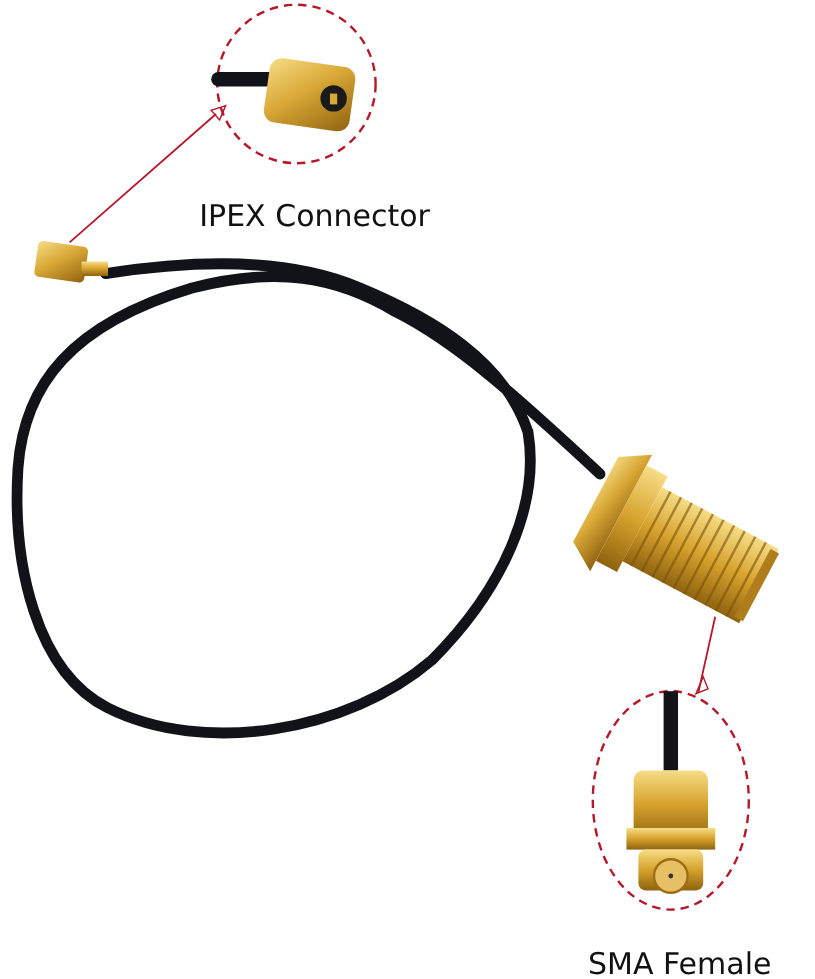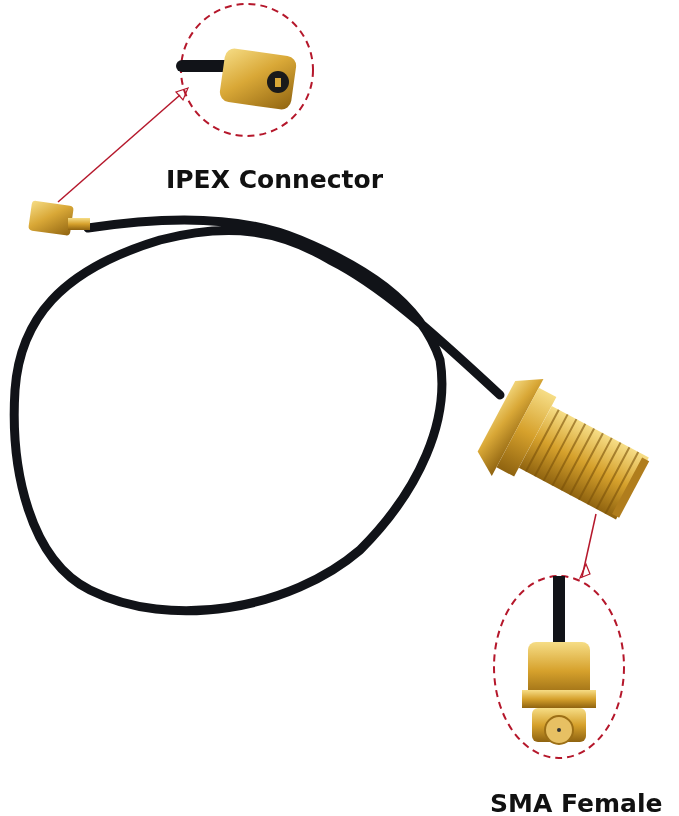--- a/index.html
+++ b/index.html
@@ -1,17 +1,17 @@
 <!DOCTYPE html>
 <html><head>
 <meta charset="utf-8">
 <style>
   html,body{margin:0;padding:0;background:#ffffff;}
   body{width:679px;height:816px;position:relative;overflow:hidden;font-family:"DejaVu Sans",sans-serif;}
-  .scene{position:absolute;left:0;top:0;width:679px;height:816px;font-weight:bold;}
+  .scene{position:absolute;left:0;top:0;width:679px;height:816px;}
   #ipex-label{left:166px;top:163px;}
 </style>
 </head>
 <body>
 
 <div class="scene">
 <svg width="679" height="816" viewBox="0 0 679 816" xmlns="http://www.w3.org/2000/svg">
   <defs>
     <linearGradient id="gold" x1="0" y1="0" x2="1" y2="1">
       <stop offset="0" stop-color="#f6dd86"></stop>

